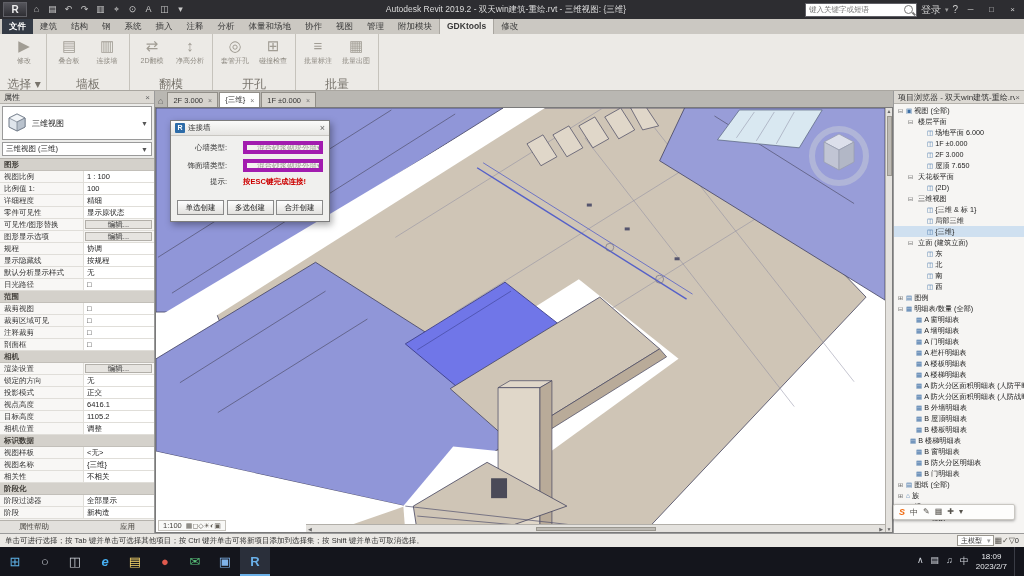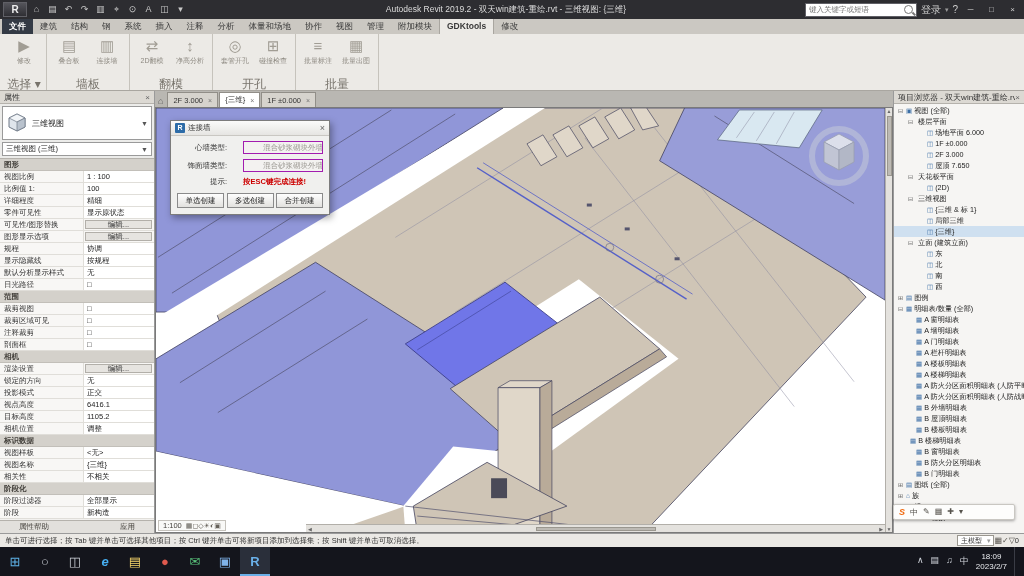--- a/index.html
+++ b/index.html
@@ -76,23 +76,23 @@
 .viewcube{position:absolute;right:20px;top:12px;width:66px;height:66px;opacity:.85}
 
 .dialog{position:absolute;left:14px;top:12px;width:160px;background:#f0f0ee;border:1px solid #7c7c7c;box-shadow:2px 3px 7px rgba(0,0,0,.35);font-size:7.5px;z-index:5}
 .dlgtitle{height:15px;background:linear-gradient(#fbfbfa,#e6e5e2);border-bottom:1px solid #c9c7c2;display:flex;align-items:center;gap:3px;padding:0 4px}
 .dlgico{width:10px;height:10px;background:#2d6ca8;color:#fff;font-size:7px;font-weight:bold;text-align:center;line-height:10px;border-radius:1px}
 .dlgtitle .t{flex:1;color:#333}
 .dlgtitle .x{color:#666;font-size:9px}
 .dlgbody{padding:5px 6px 6px;display:flex;flex-direction:column;gap:5px}
 .dlgrow{display:flex;align-items:center;gap:16px}
 .dlglab{width:50px;text-align:right;color:#333;white-space:nowrap}
-.dlgsel{flex:1;height:13px;border:1px solid #a21caf;background:#f3f2f0;color:#9b9892;display:flex;align-items:center;justify-content:space-between;padding:0 19px;white-space:nowrap;overflow:hidden}
+.dlgsel{flex:1;height:13px;border:4px solid #a21caf;background:#f3f2f0;color:#9b9892;display:flex;align-items:center;justify-content:space-between;padding:0 10px;white-space:nowrap;overflow:hidden}
 .dlghint{color:#cc0000;font-weight:bold}
-.dlgbtns{display:flex;justify-content:space-between;margin-top:1px}
+.dlgbtns{display:flex;justify-content:space-between;margin-top:8px}
 .dlgbtn{width:47px;height:15px;border:1px solid #8a8a8a;background:linear-gradient(#fefefe,#e2e1de);display:flex;align-items:center;justify-content:center;color:#222}
 
 .browser{width:131px;background:#f6f5f3;border-left:1px solid #9a9a9a;display:flex;flex-direction:column;font-size:7.2px;flex:0 0 auto}
 .tree{flex:1;overflow:hidden;padding-top:1px}
 .trow{height:11px;display:flex;align-items:center;gap:2px;white-space:nowrap;overflow:hidden;color:#222}
 .texp{width:7px;color:#666;font-size:6px;text-align:center;flex:0 0 auto}
 .ticon{color:#3b6ea5;font-size:6.5px;flex:0 0 auto}
 .trow.sel{background:#cfe0f0}
 
 .statusbar{height:14px;background:#ebe9e5;border-top:1px solid #9a9a9a;display:flex;align-items:center;font-size:7.5px;color:#333;padding:0 5px;flex:0 0 auto}

